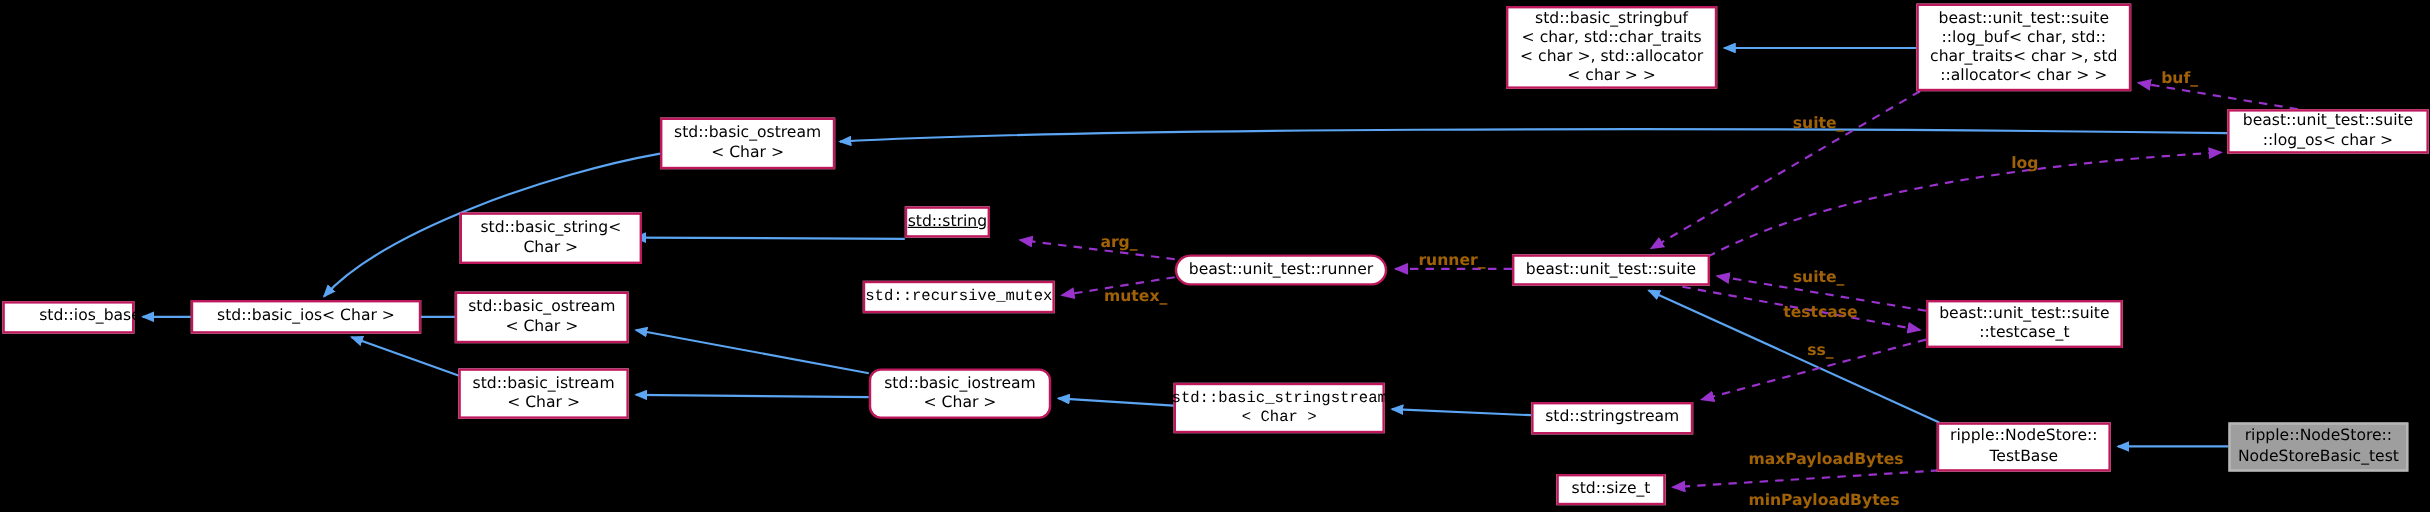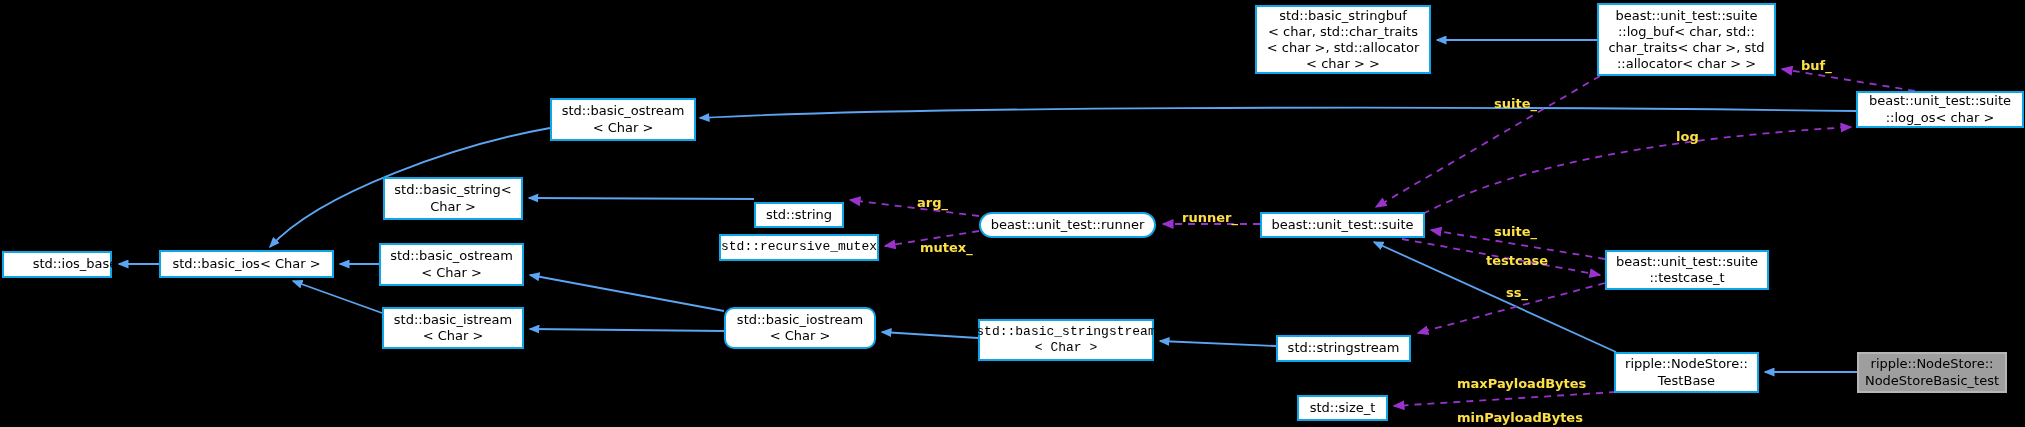--- a/index.html
+++ b/index.html
@@ -4,28 +4,28 @@
 <style>
   html,body{margin:0;padding:0;background:#000;}
   #canvas{
     position:relative;width:2025px;height:427px;background:#000;
     font-family:"DejaVu Sans","Liberation Sans",sans-serif;
     overflow:hidden;
   }
   #edges{position:absolute;left:0;top:0;width:2025px;height:427px;}
   .node{
     position:absolute;box-sizing:border-box;
-    background:#ffffff;border:2px solid #0ea5e9;color:#000;
+    background:#ffffff;border:2px solid #be185d;color:#000;
     display:flex;flex-direction:column;align-items:center;justify-content:center;
     font-size:13px;line-height:16.5px;text-align:center;white-space:nowrap;
     cursor:pointer;
   }
   .node.hl{background:#9e9e9e;border-color:#b6b6b6;}
   .elabel{
-    position:absolute;color:#fde047;font-size:13px;font-weight:600;
+    position:absolute;color:#a16207;font-size:13px;font-weight:600;
     white-space:nowrap;pointer-events:none;line-height:13px;
   }
 </style>
 </head>
 <body>
 
 <div id="canvas">
 
   <svg id="edges" viewBox="0 0 2025 427">
     <defs>
@@ -84,46 +84,46 @@
   <div class="node" style="left:1856px;top:91px;width:168px;height:37px;">
     <div>beast::unit_test::suite</div>
     <div>::log_os&lt; char &gt;</div>
   </div>
 
   <div class="node" style="left:550px;top:98px;width:146px;height:43px;">
     <div>std::basic_ostream</div>
     <div>&lt; Char &gt;</div>
   </div>
 
-  <div class="node" style="left:383px;top:177px;width:140px;height:43px;">
+  <div class="node" style="left:383px;top:177px;width:152px;height:43px;">
     <div>std::basic_string&lt;</div>
     <div>Char &gt;</div>
   </div>
 
-  <div class="node" style="left:754px;top:202px;width:90px;height:26px;">
+  <div class="node" style="left:754px;top:172px;width:71px;height:26px;text-decoration:underline;">
     <div>std::string</div>
   </div>
 
   <div class="node" style="left:979px;top:212px;width:177px;height:26px;border-radius:13px;">
     <div>beast::unit_test::runner</div>
   </div>
 
   <div class="node" style="left:1260px;top:212px;width:165px;height:26px;">
     <div>beast::unit_test::suite</div>
   </div>
 
   <div class="node" style="left:719px;top:234px;width:160px;height:27px;font-family:Liberation Mono, monospace;">
     <div>std::recursive_mutex</div>
   </div>
 
   <div class="node" style="left:2px;top:251px;width:110px;height:27px;padding-left:36px;">
     <div>std::ios_base</div>
   </div>
 
-  <div class="node" style="left:159px;top:250px;width:175px;height:28px;">
+  <div class="node" style="left:159px;top:250px;width:192px;height:28px;">
     <div>std::basic_ios&lt; Char &gt;</div>
   </div>
 
   <div class="node" style="left:379px;top:243px;width:145px;height:43px;">
     <div>std::basic_ostream</div>
     <div>&lt; Char &gt;</div>
   </div>
 
   <div class="node" style="left:382px;top:307px;width:142px;height:42px;align-items:center;">
     <div>std::basic_istream</div>

